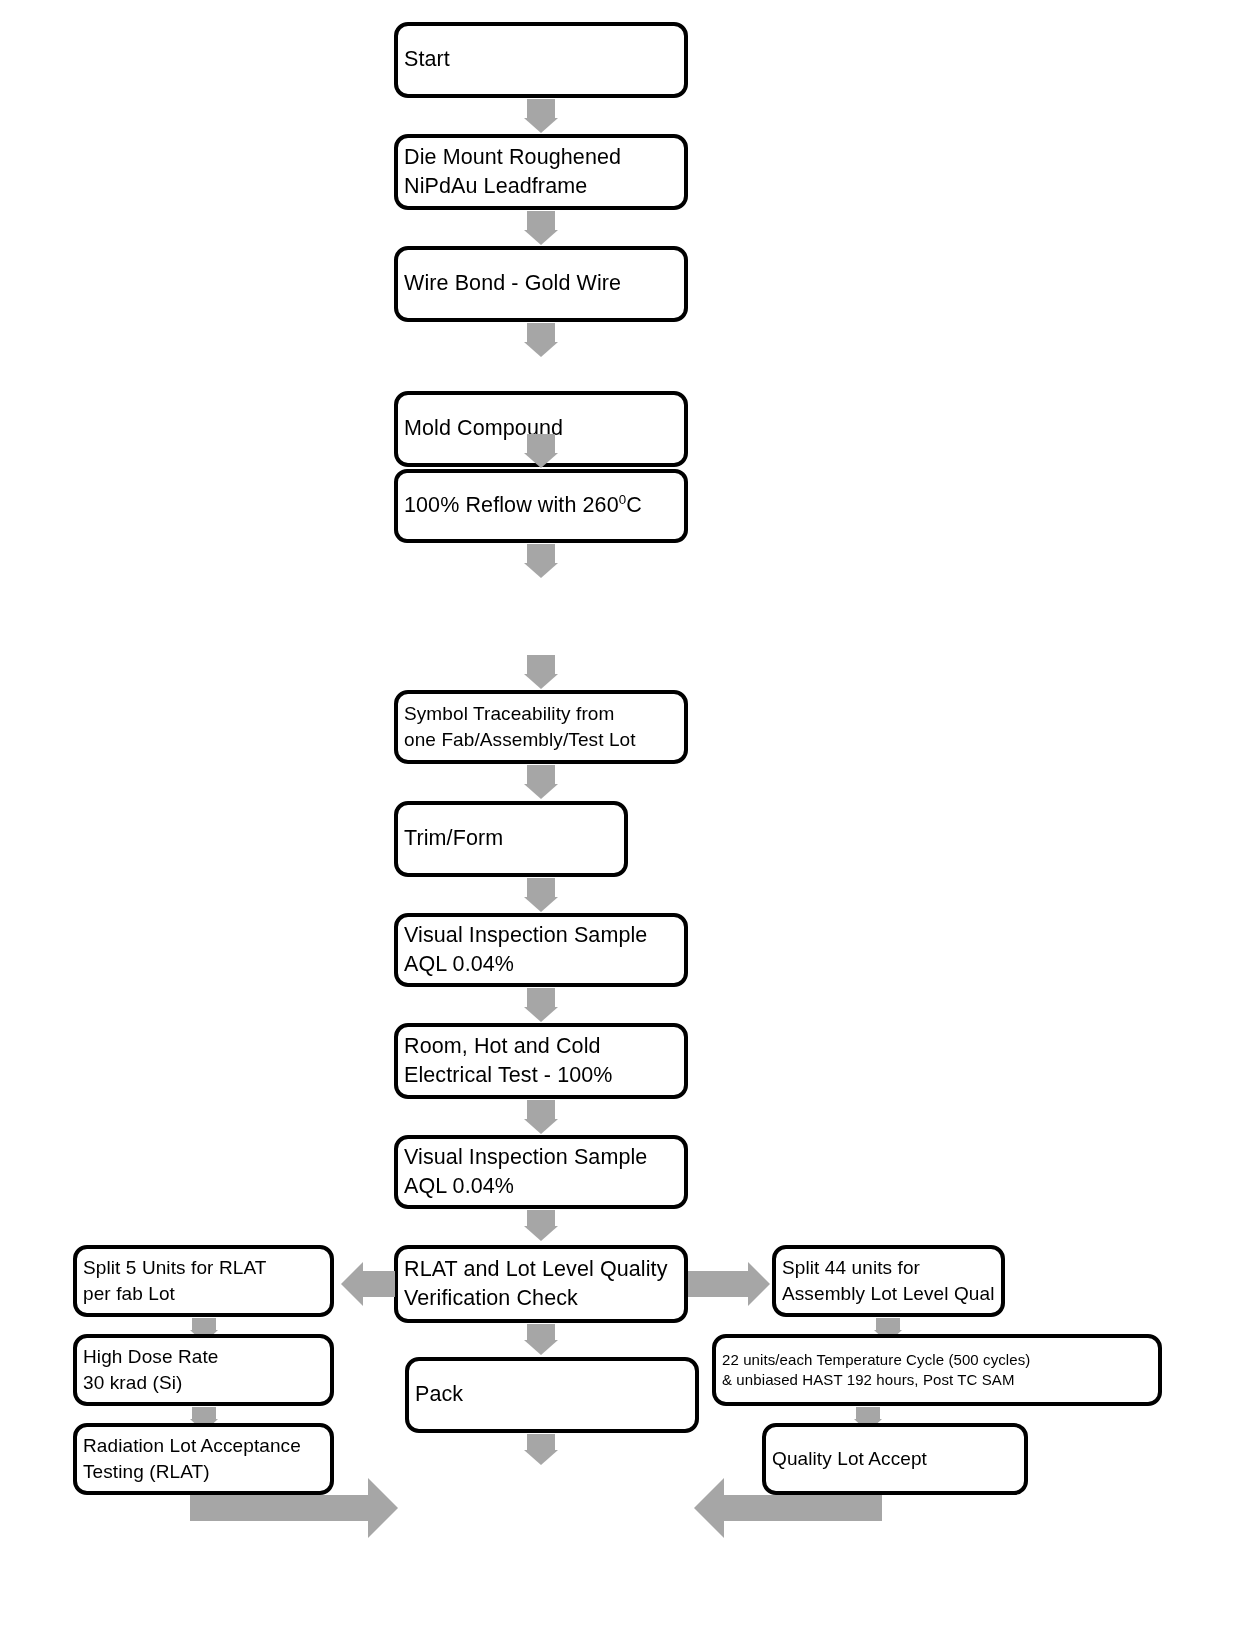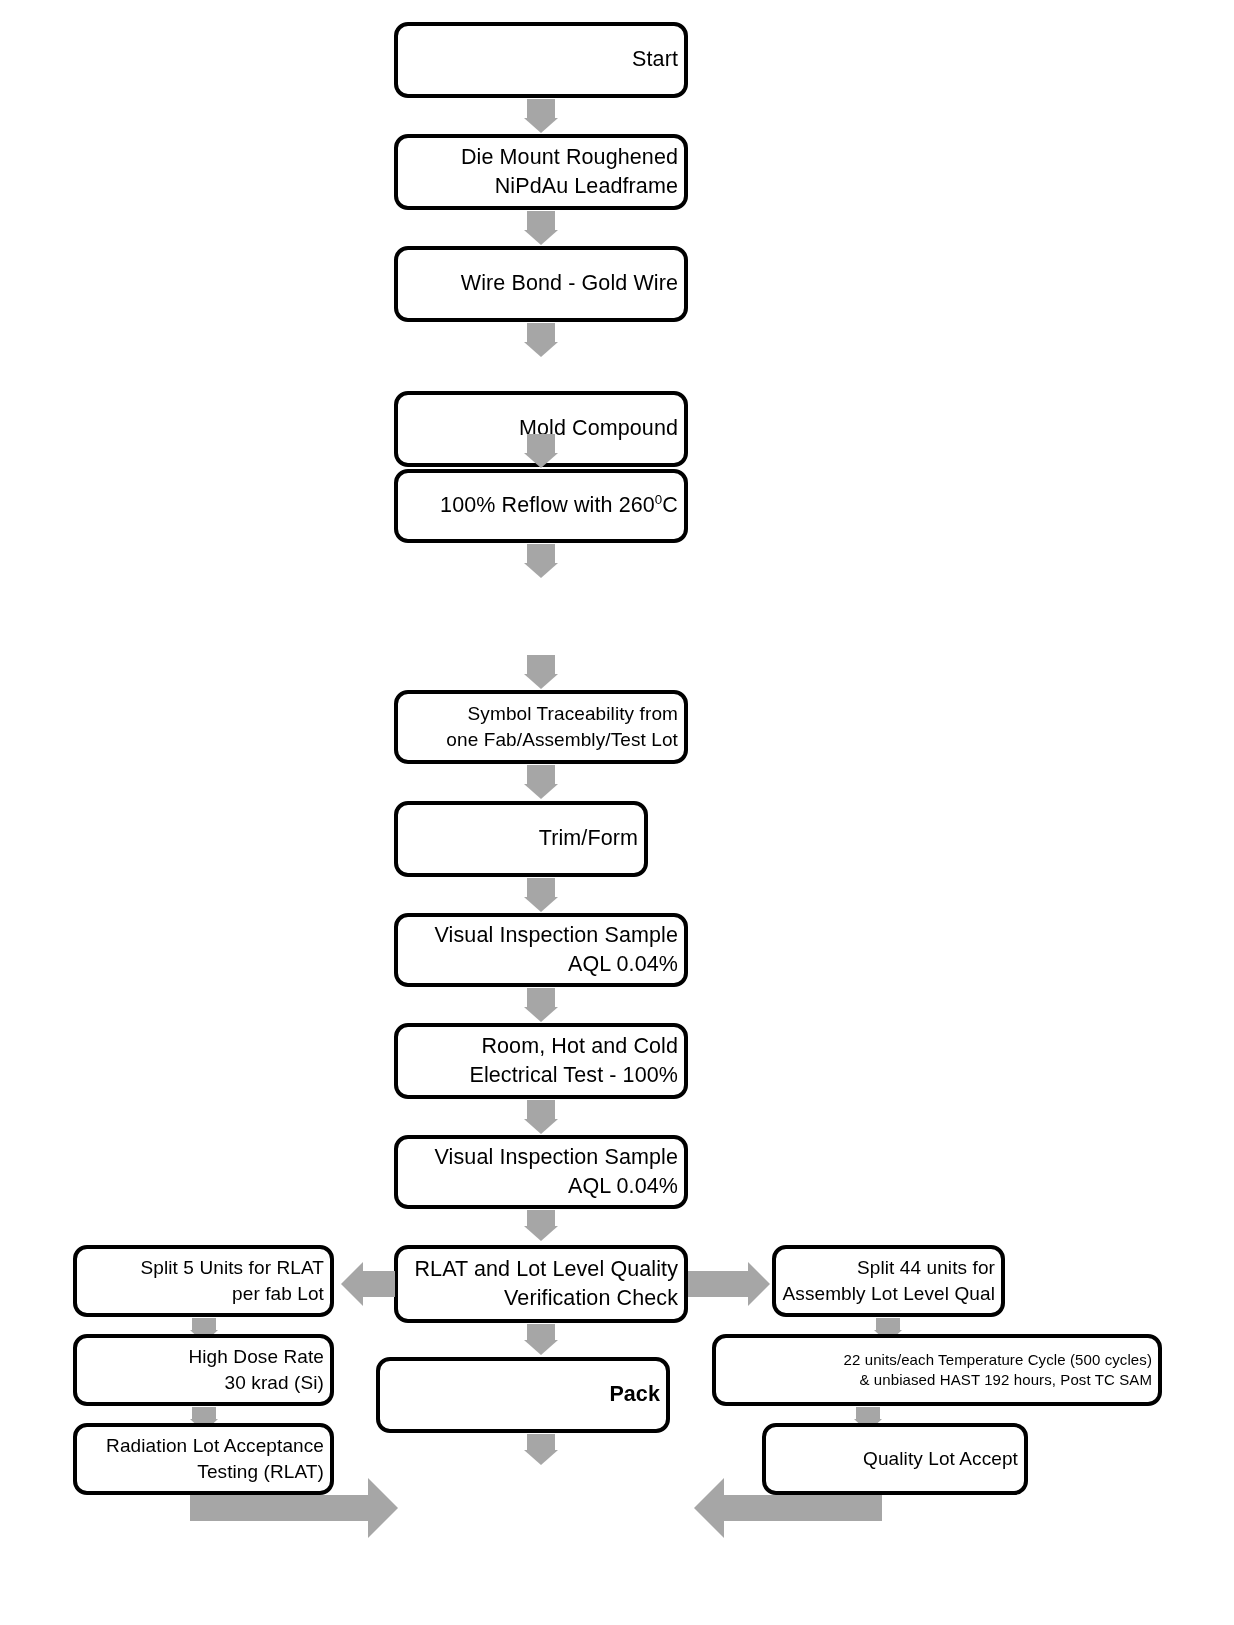--- a/index.html
+++ b/index.html
@@ -19,21 +19,21 @@
   }
   .node {
     position: absolute;
     box-sizing: border-box;
     border: 4px solid #000000;
     border-radius: 14px;
     background: #ffffff;
     display: flex;
     align-items: center;
     justify-content: center;
-    text-align: right;
+    text-align: left;
     color: #000000;
     font-size: 21.5px;
     line-height: 1.35;
     letter-spacing: 0.1px;
     padding: 2px 6px;
   }
   .node .lines {
     display: block;
     width: 100%;
   }
@@ -123,21 +123,21 @@
 
   <div class="node" style="left:394px; top:357px; width:294px; height:76px;margin-top:34px;">
     <span class="lines">
       <span class="ln">Mold Compound</span>
     </span>
   </div>
 
   <div class="arr-d-shaft" style="left:527px; top:434px; width:28px; height:21px;"></div>
   <div class="arr-d-head" style="left:524px; top:453px;"></div>
 
-  <div class="node" style="left:394px; top:469px; width:294px; height:74px;">
+  <div class="node" style="left:394px; top:469px; width:294px; height:74px;border-radius:13px;">
     <span class="lines">
       <span class="ln"><span>100% Reflow with 260</span><span class="sup">0</span><span>C</span></span>
     </span>
   </div>
 
   <div class="arr-d-shaft" style="left:527px; top:544px; width:28px; height:21px;"></div>
   <div class="arr-d-head" style="left:524px; top:563px;"></div>
 
 
   <div class="arr-d-shaft" style="left:527px; top:655px; width:28px; height:21px;"></div>
@@ -146,21 +146,21 @@
   <div class="node small" style="left:394px; top:690px; width:294px; height:74px;">
     <span class="lines">
       <span class="ln">Symbol Traceability from</span>
       <span class="ln">one Fab/Assembly/Test Lot</span>
     </span>
   </div>
 
   <div class="arr-d-shaft" style="left:527px; top:765px; width:28px; height:21px;"></div>
   <div class="arr-d-head" style="left:524px; top:784px;"></div>
 
-  <div class="node" style="left:394px; top:801px; width:254px; height:76px;">
+  <div class="node" style="left:394px; top:801px; width:234px; height:76px;">
     <span class="lines">
       <span class="ln">Trim/Form</span>
     </span>
   </div>
 
   <div class="arr-d-shaft" style="left:527px; top:878px; width:28px; height:21px;"></div>
   <div class="arr-d-head" style="left:524px; top:897px;"></div>
 
   <div class="node" style="left:394px; top:913px; width:294px; height:74px;">
     <span class="lines">
@@ -195,21 +195,21 @@
   <div class="node" style="left:394px; top:1245px; width:294px; height:78px;">
     <span class="lines">
       <span class="ln">RLAT and Lot Level Quality</span>
       <span class="ln">Verification Check</span>
     </span>
   </div>
 
   <div class="arr-d-shaft" style="left:527px; top:1324px; width:28px; height:18px;"></div>
   <div class="arr-d-head" style="left:524px; top:1340px;"></div>
 
-  <div class="node" style="left:376px; top:1357px; width:294px; height:76px;font-weight:bold;">
+  <div class="node" style="left:405px; top:1357px; width:294px; height:76px;">
     <span class="lines">
       <span class="ln">Pack</span>
     </span>
   </div>
 
   <div class="arr-d-shaft" style="left:527px; top:1434px; width:28px; height:18px;"></div>
   <div class="arr-d-head" style="left:524px; top:1450px;"></div>
 
 
   <div class="arr-l-shaft" style="left:363px; top:1271px; width:32px; height:26px;"></div>

